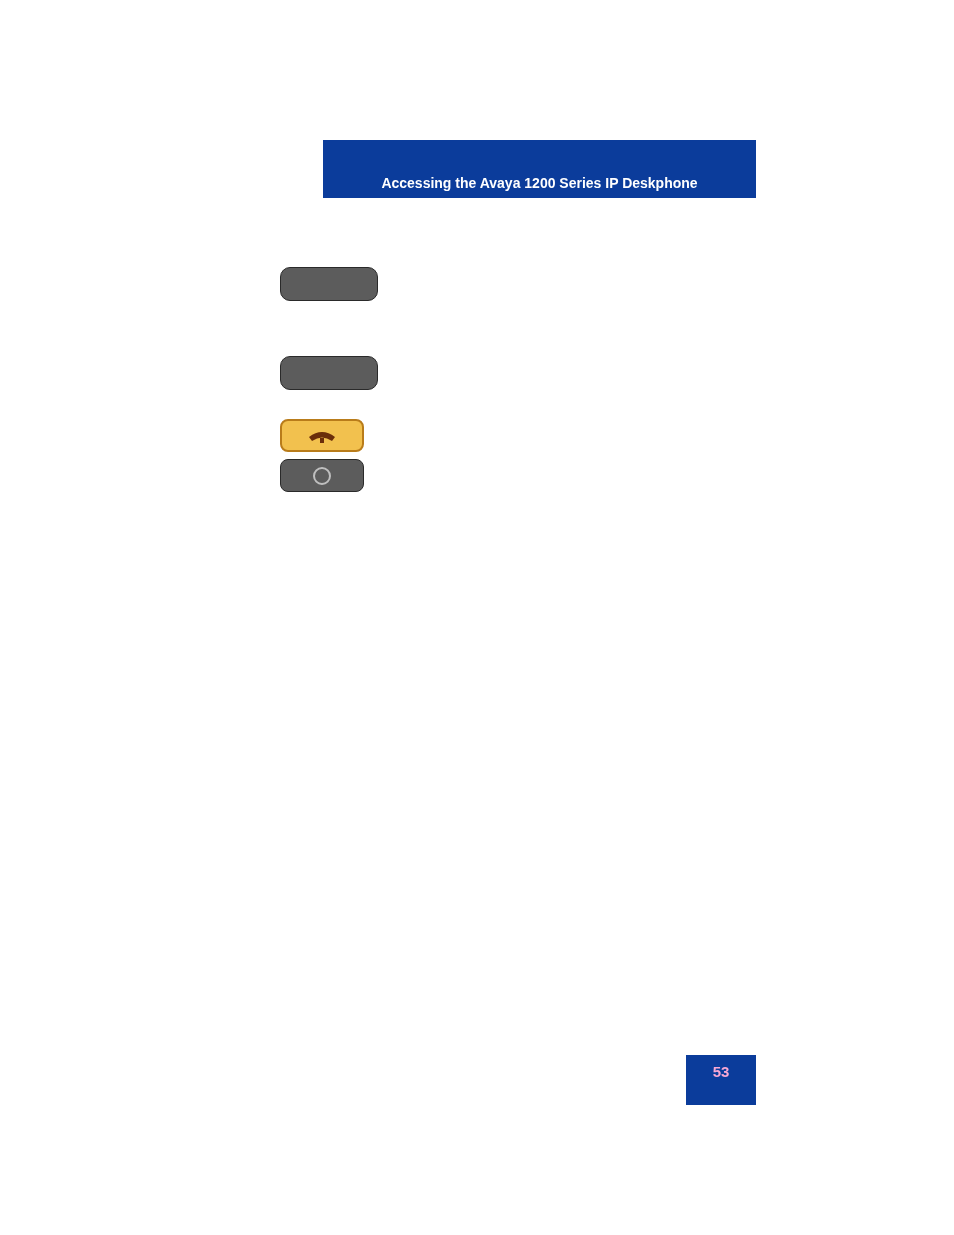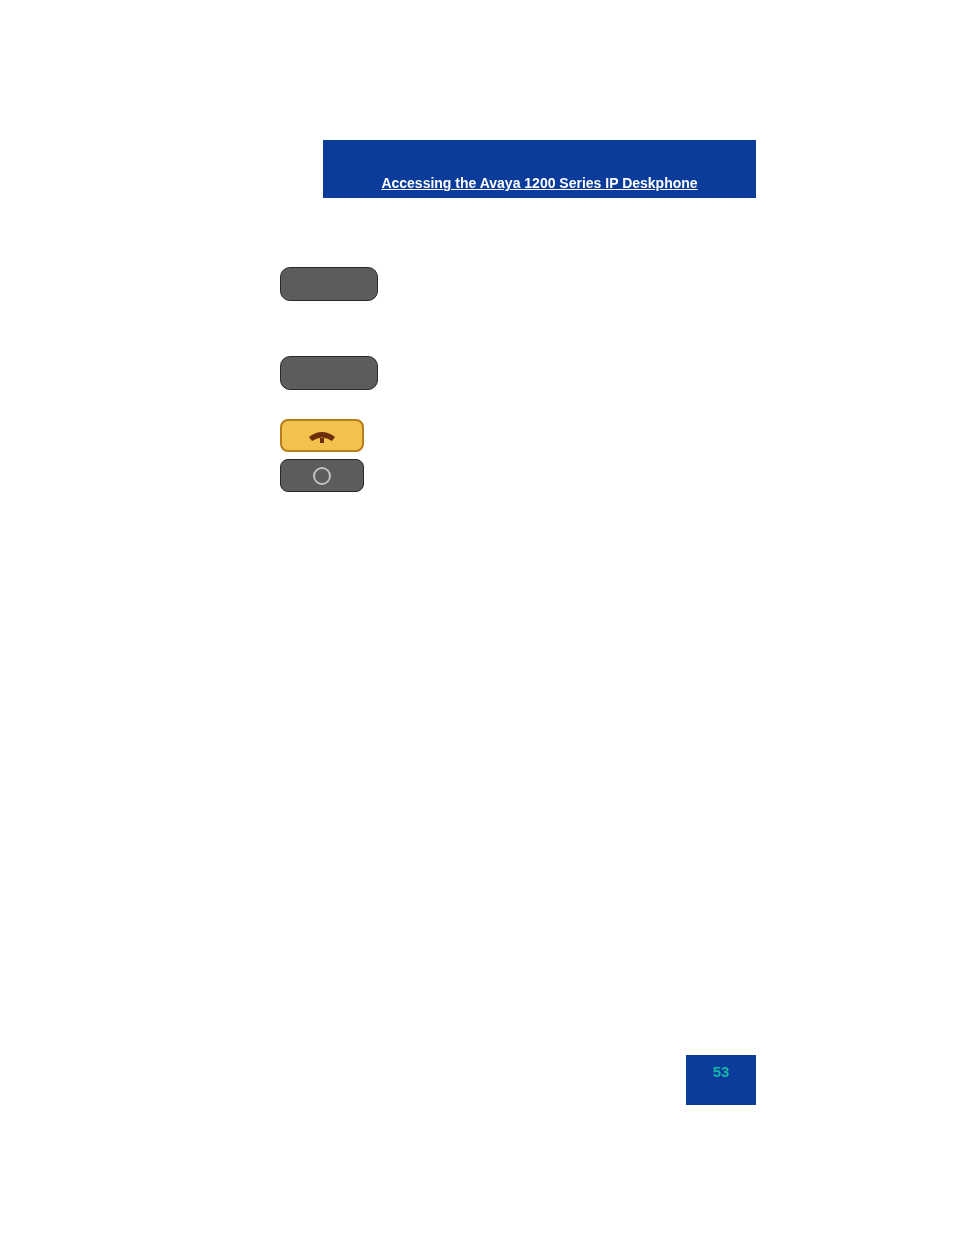--- a/index.html
+++ b/index.html
@@ -20,21 +20,20 @@
   }
   .header-text {
     position: absolute;
     left: 323px;
     top: 175px;
     width: 433px;
     color: #ffffff;
     font-weight: bold;
     font-size: 14px;
     text-align: center;
-    text-decoration: underline;
   }
   .btn-gray {
     position: absolute;
     width: 98px;
     height: 34px;
     background: #5c5c5c;
     border: 1px solid #2a2a2a;
     border-radius: 10px;
   }
   .btn-gray-1 { left: 280px; top: 267px; }
@@ -78,21 +77,21 @@
     top: 1055px;
     width: 70px;
     height: 50px;
     background: #0b3c9b;
     display: flex;
     align-items: flex-start;
     justify-content: center;
     padding-top: 8px;
   }
   .page-num {
-    color: #14b8a6;
+    color: #f9a8d4;
     font-weight: bold;
     font-size: 15px;
   }
 </style>
 </head>
 <body>
 
 <div class="header-bar"></div>
 <div class="header-text">Accessing the Avaya 1200 Series IP Deskphone</div>
 

